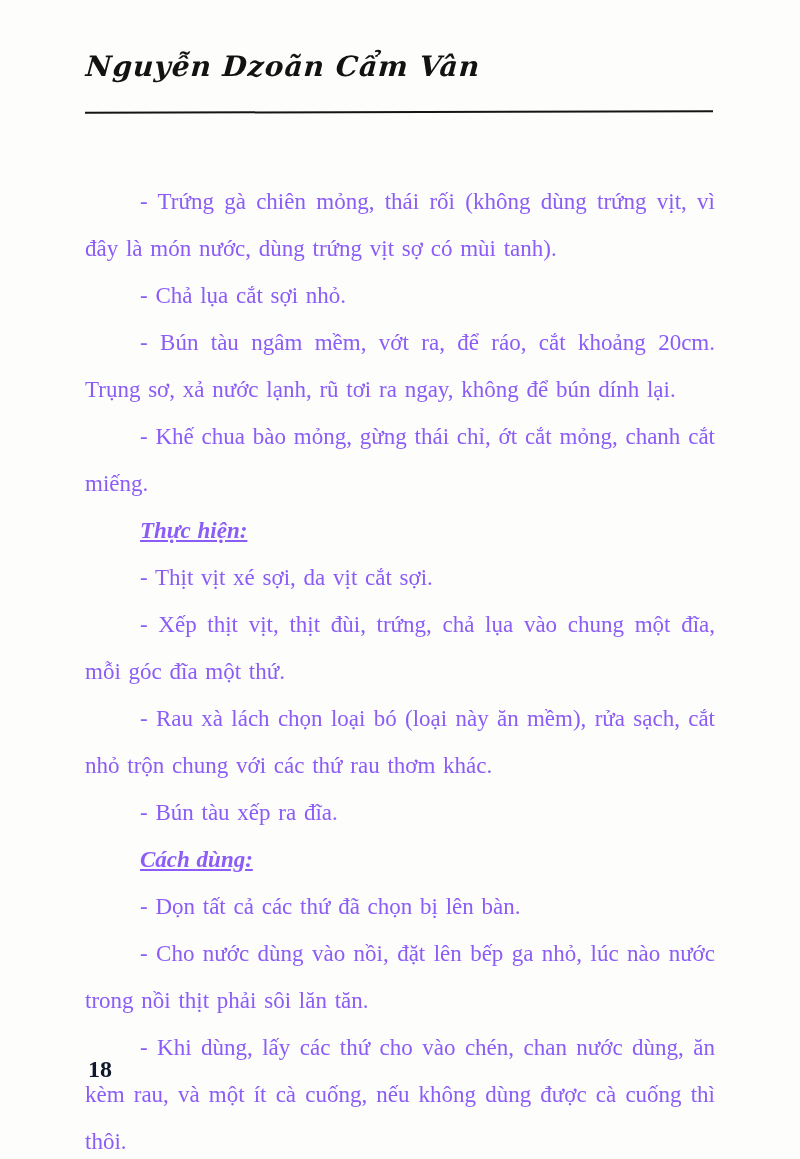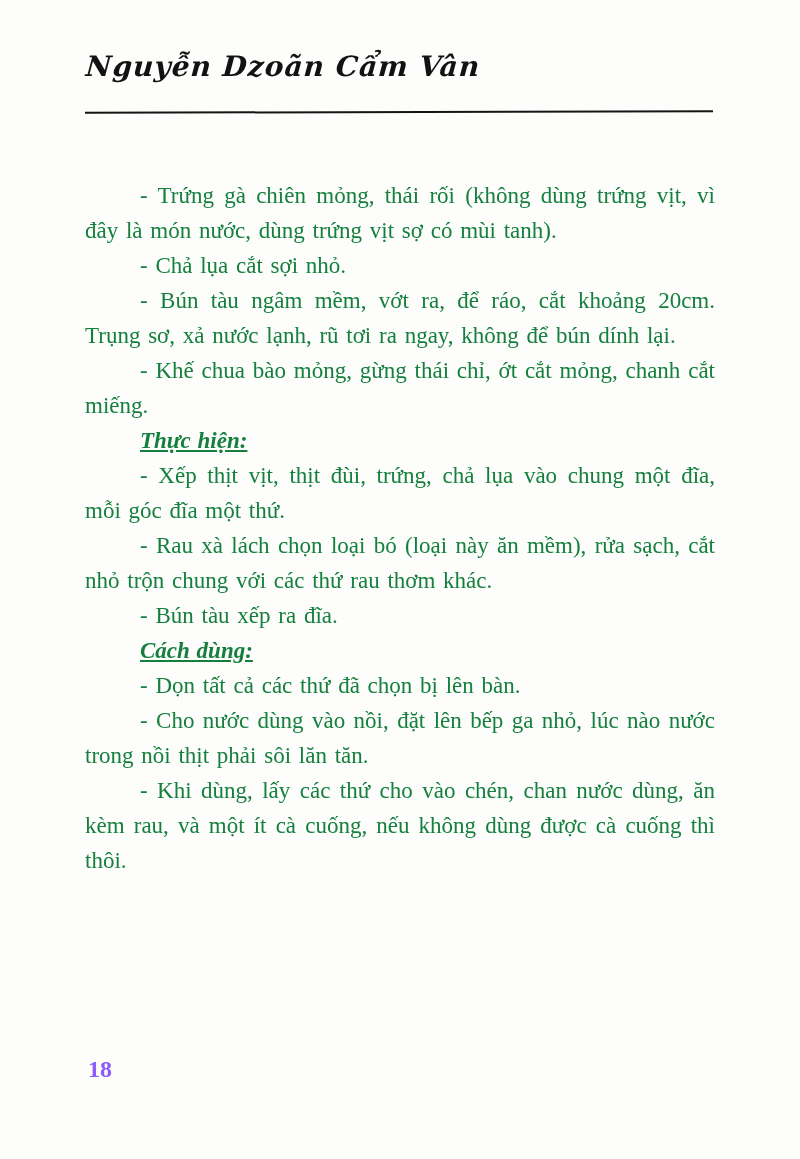--- a/index.html
+++ b/index.html
@@ -44,57 +44,58 @@
   }
   .body-text {
     position: absolute;
     left: 85px;
     top: 178px;
     width: 630px;
   }
   .body-text p {
     margin: 0;
     font-size: 23px;
-    line-height: 35px;
+    line-height: 47px;
     text-align: justify;
     text-indent: 55px;
     word-spacing: 2px;
-    color: #15803d;
+    color: #8b5cf6;
   }
   .body-text p.heading {
     font-weight: 700;
     font-style: italic;
     text-align: left;
     word-spacing: 1px;
     text-decoration: underline;
   }
   .page-number {
     position: absolute;
     left: 88px;
     top: 1056px;
     font-size: 24px;
     font-weight: 700;
-    color: #8b5cf6;
+    color: #0f172a;
   }
 </style>
 </head>
 <body>
 
 <div class="page">
 
   <div class="running-head">Nguyễn Dzoãn Cẩm Vân</div>
 
   <div class="head-rule"></div>
 
   <div class="body-text" id="body-text">
       <p class="item">- Trứng gà chiên mỏng, thái rối (không dùng trứng vịt, vì đây là món nước, dùng trứng vịt sợ có mùi tanh).</p>
       <p class="item">- Chả lụa cắt sợi nhỏ.</p>
       <p class="item">- Bún tàu ngâm mềm, vớt ra, để ráo, cắt khoảng 20cm. Trụng sơ, xả nước lạnh, rũ tơi ra ngay, không để bún dính lại.</p>
       <p class="item">- Khế chua bào mỏng, gừng thái chỉ, ớt cắt mỏng, chanh cắt miếng.</p>
       <p class="heading">Thực hiện:</p>
+      <p class="item">- Thịt vịt xé sợi, da vịt cắt sợi.</p>
       <p class="item">- Xếp thịt vịt, thịt đùi, trứng, chả lụa vào chung một đĩa, mỗi góc đĩa một thứ.</p>
       <p class="item">- Rau xà lách chọn loại bó (loại này ăn mềm), rửa sạch, cắt nhỏ trộn chung với các thứ rau thơm khác.</p>
       <p class="item">- Bún tàu xếp ra đĩa.</p>
       <p class="heading">Cách dùng:</p>
       <p class="item">- Dọn tất cả các thứ đã chọn bị lên bàn.</p>
       <p class="item">- Cho nước dùng vào nồi, đặt lên bếp ga nhỏ, lúc nào nước trong nồi thịt phải sôi lăn tăn.</p>
       <p class="item">- Khi dùng, lấy các thứ cho vào chén, chan nước dùng, ăn kèm rau, và một ít cà cuống, nếu không dùng được cà cuống thì thôi.</p>
     </div>
 
   <div class="page-number">18</div>

